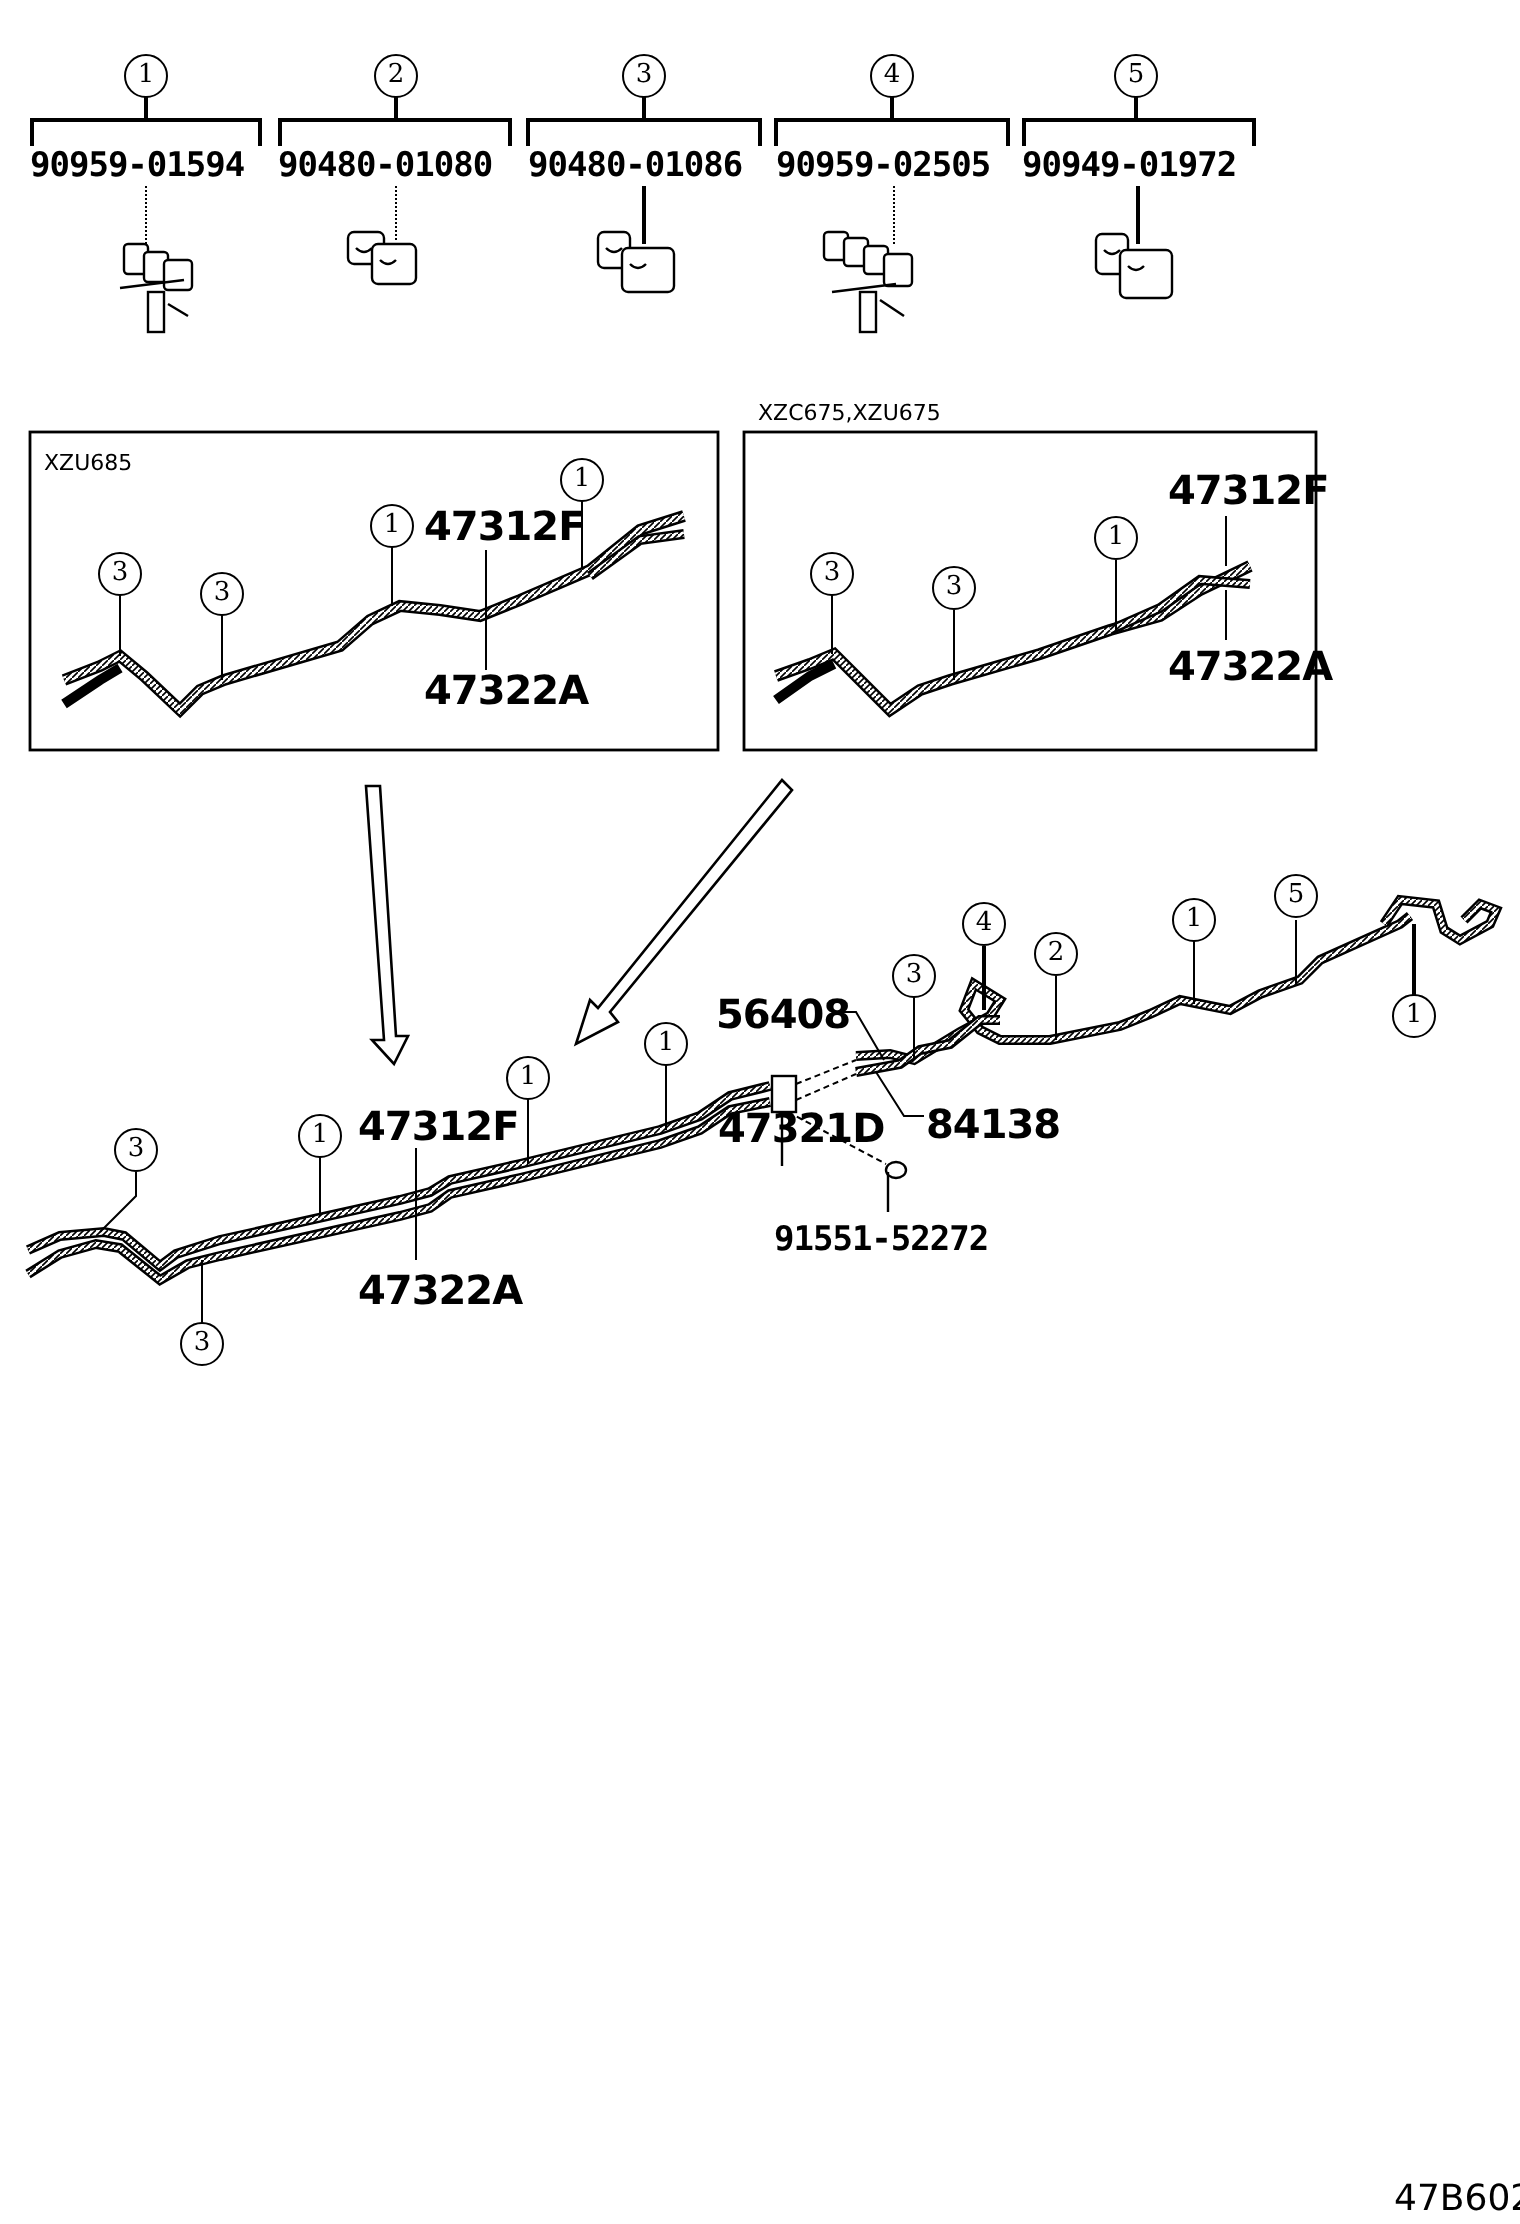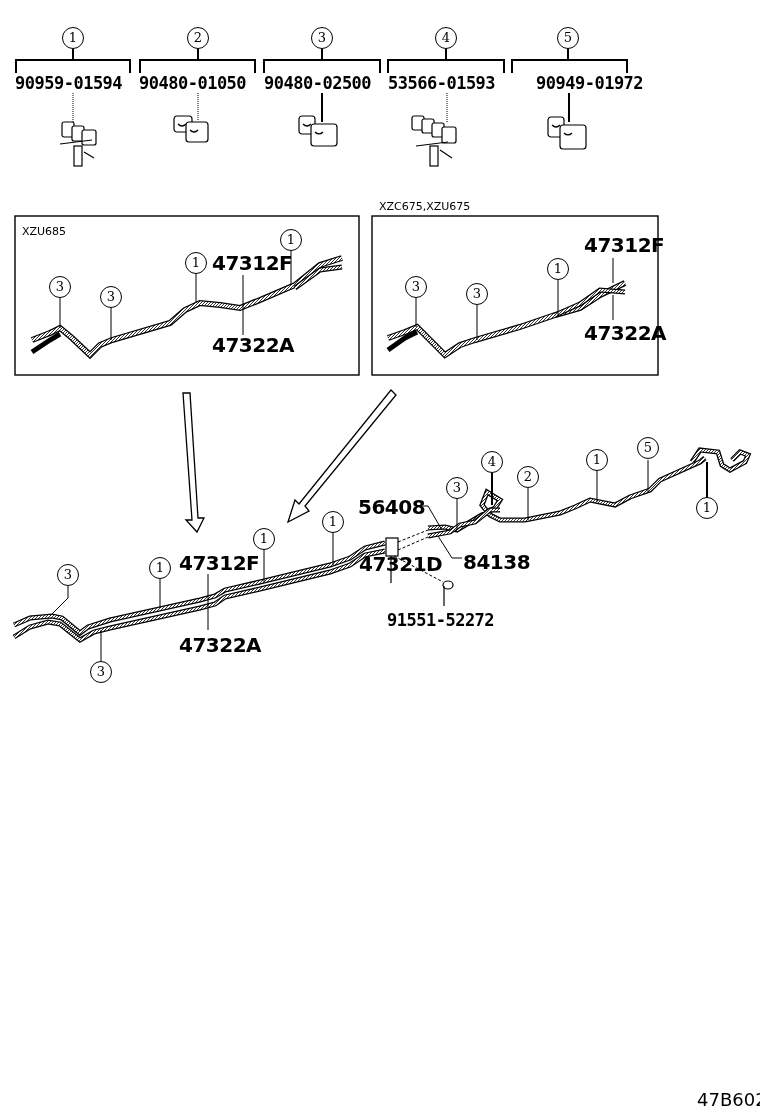--- a/index.html
+++ b/index.html
@@ -174,24 +174,24 @@
 </svg>
 
 <div>
   <div class="circ" style="left:62px;top:27px;">1</div>
   <div class="circ" style="left:187px;top:27px;">2</div>
   <div class="circ" style="left:311px;top:27px;">3</div>
   <div class="circ" style="left:435px;top:27px;">4</div>
   <div class="circ" style="left:557px;top:27px;">5</div>
 
   <div class="abs partnum" style="left:15px;top:73px;">90959-01594</div>
-  <div class="abs partnum" style="left:139px;top:73px;">90480-01050</div>
-  <div class="abs partnum" style="left:264px;top:73px;">90480-02500</div>
-  <div class="abs partnum" style="left:388px;top:73px;">53566-01593</div>
-  <div class="abs partnum" style="left:511px;top:73px;margin-left:25px;">90949-01972</div>
+  <div class="abs partnum" style="left:139px;top:73px;">90480-01080</div>
+  <div class="abs partnum" style="left:264px;top:73px;">90480-01086</div>
+  <div class="abs partnum" style="left:388px;top:73px;">90959-02505</div>
+  <div class="abs partnum" style="left:511px;top:73px;">90949-01972</div>
 </div>
 
 <div>
   <div class="abs small" style="left:22px;top:200px;margin-top:25px;">XZU685</div>
   <div class="circ" style="left:49px;top:276px;">3</div>
   <div class="circ" style="left:100px;top:286px;">3</div>
   <div class="circ" style="left:185px;top:252px;">1</div>
   <div class="circ" style="left:280px;top:229px;">1</div>
   <div class="abs big" style="left:212px;top:251px;">47312F</div>
   <div class="abs big" style="left:212px;top:333px;">47322A</div>

